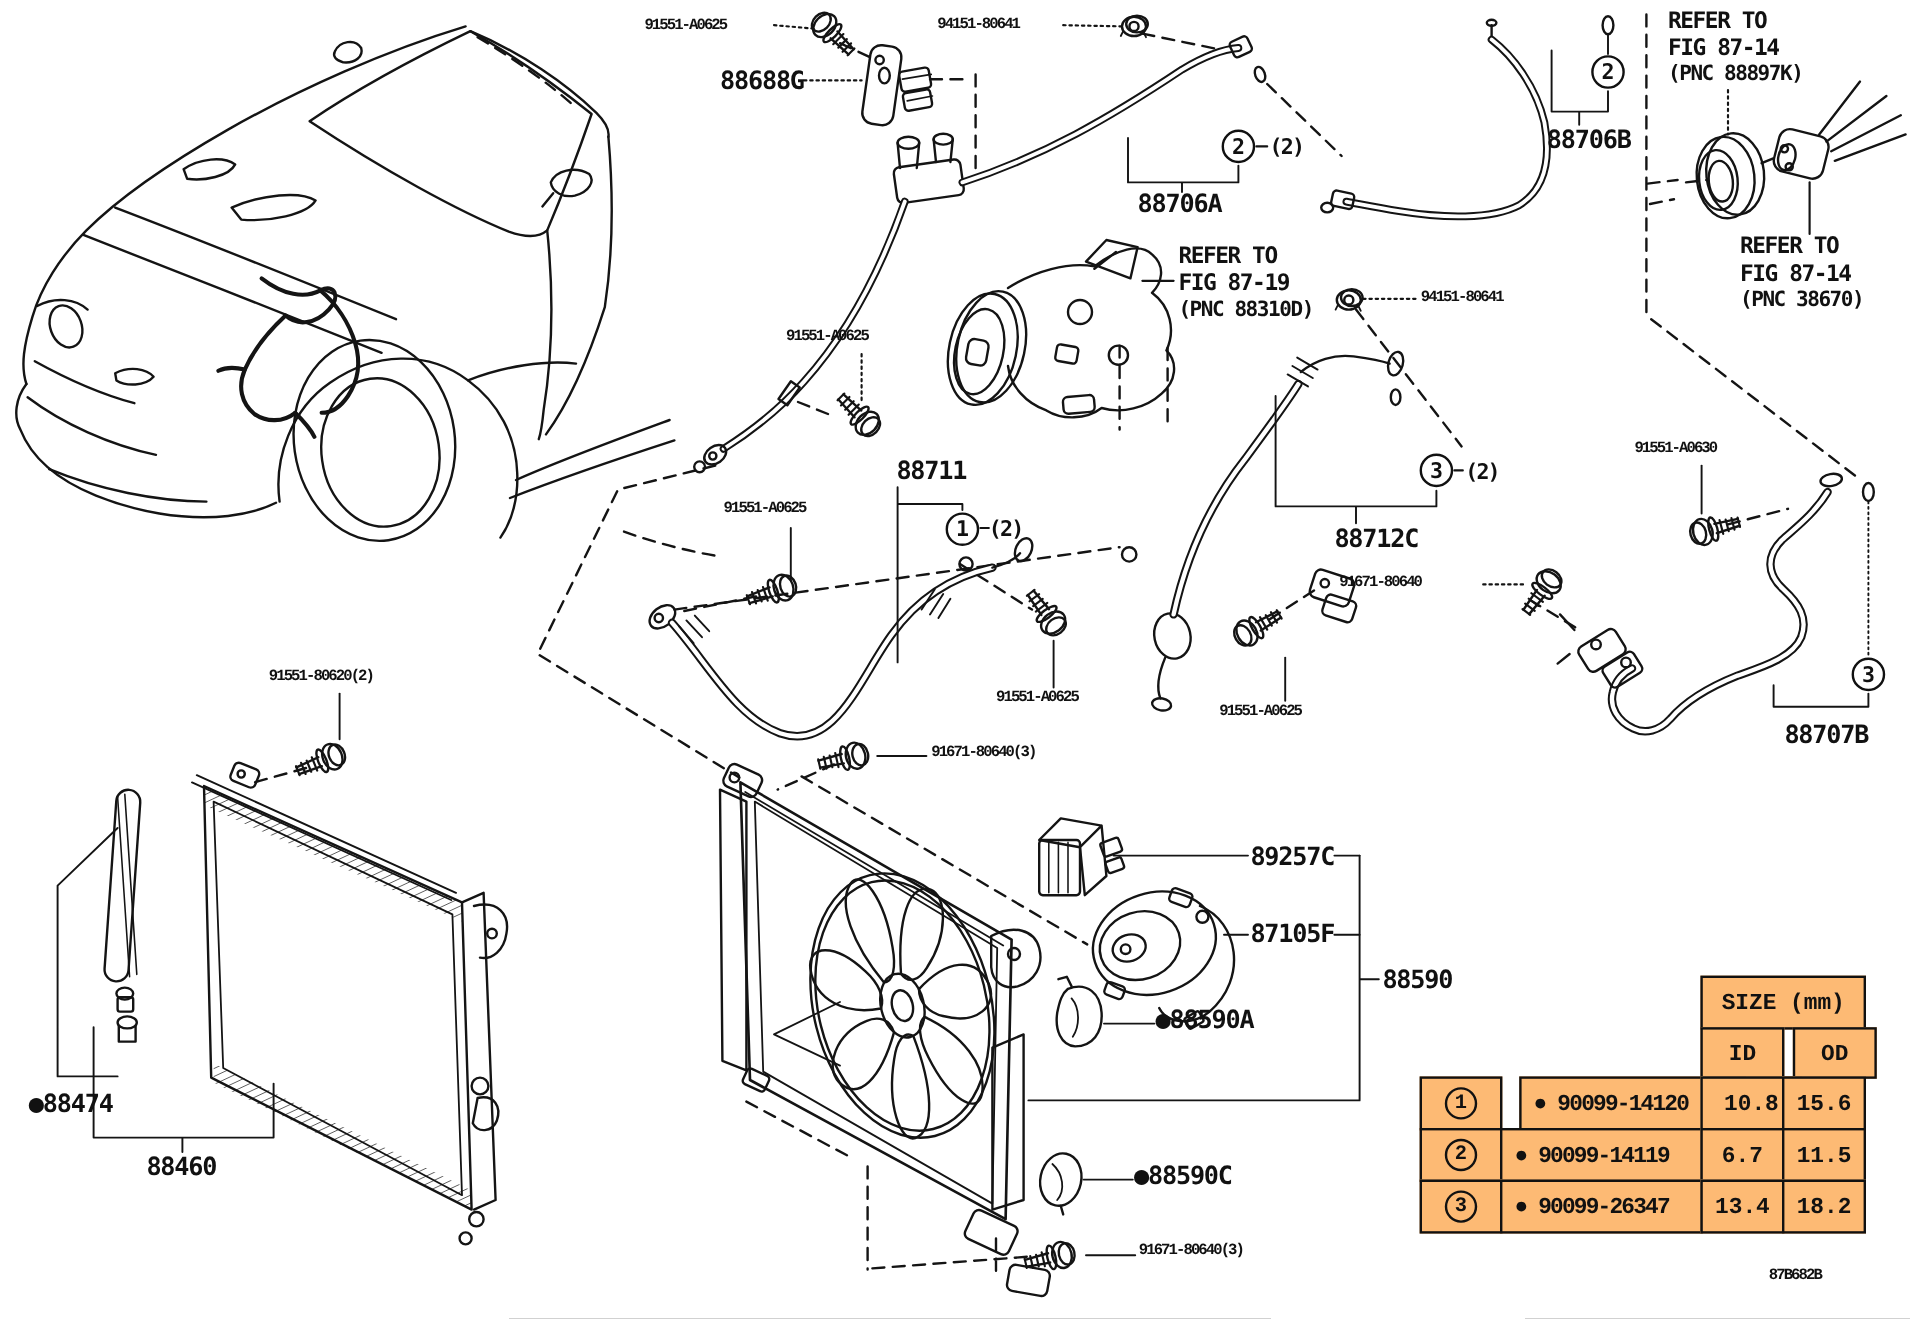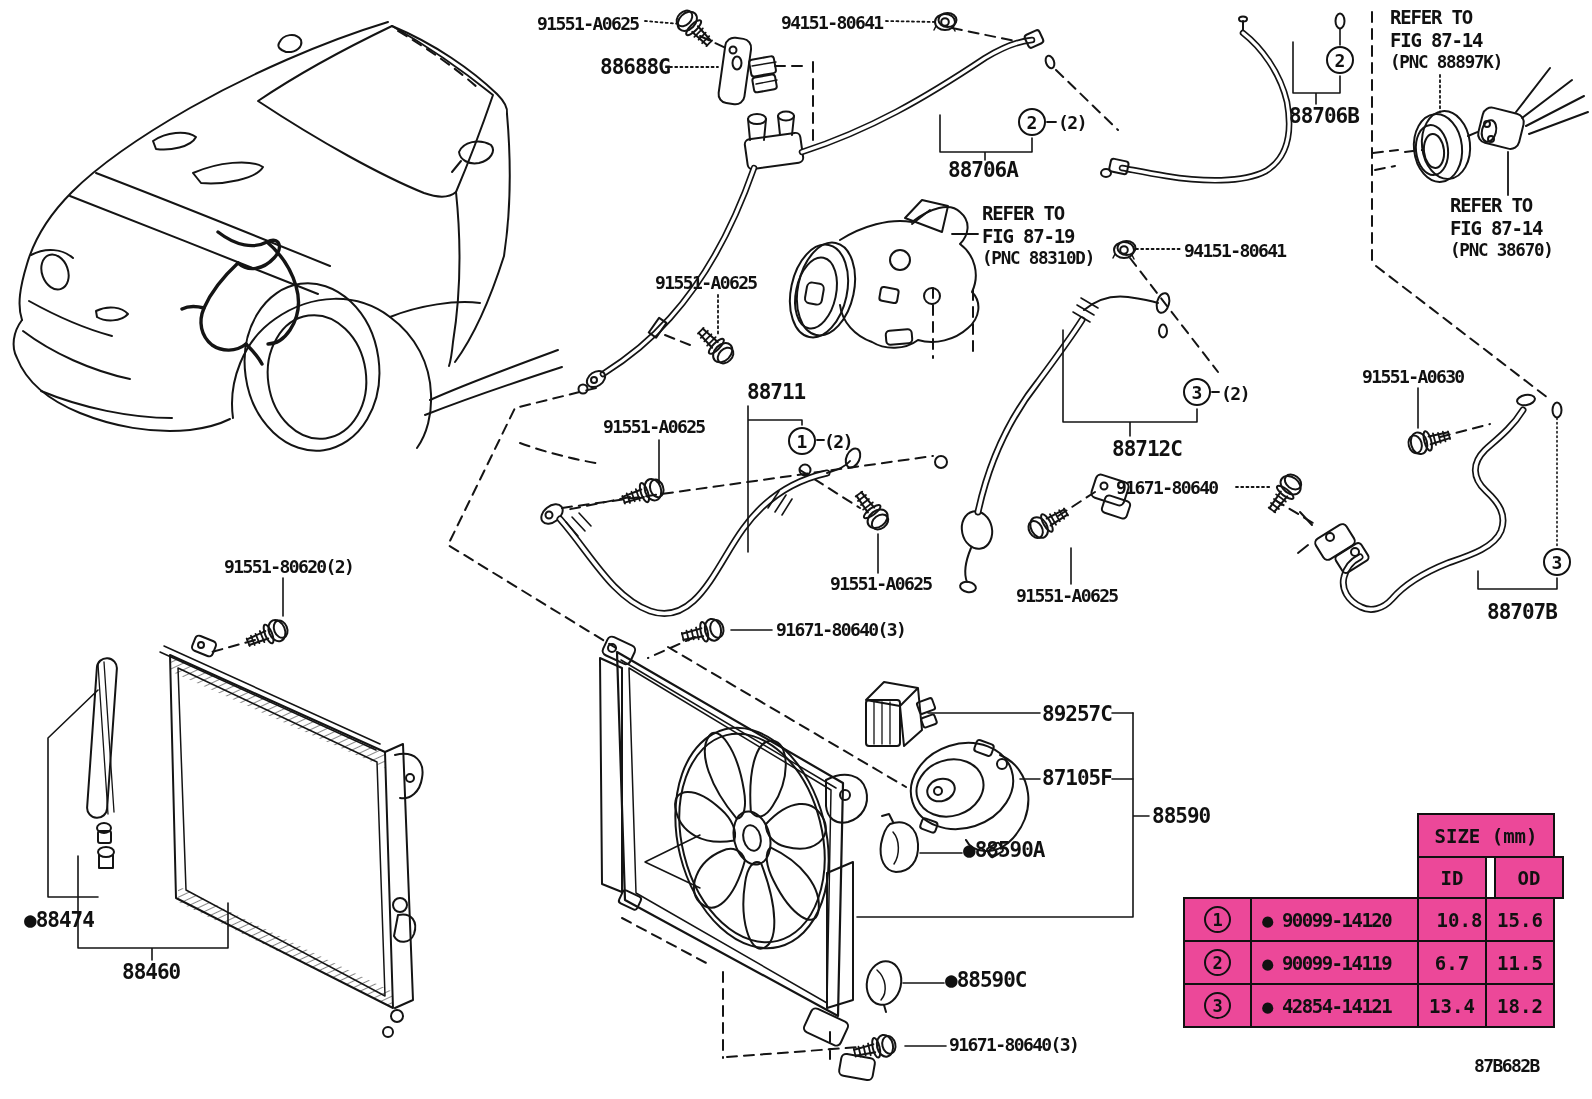--- a/index.html
+++ b/index.html
@@ -1,30 +1,30 @@
 <!DOCTYPE html>
 <html><head>
 <meta charset="utf-8">
 <style>
   html,body{margin:0;padding:0;background:#888;}
   .stage{position:relative;width:1592px;height:1099px;background:#ffffff;overflow:hidden;
          font-family:"DejaVu Sans Mono", monospace;color:#111;}
   svg.diagram{position:absolute;left:0;top:0;}
   .lbl{position:absolute;white-space:nowrap;font-weight:bold;color:#111;}
   .t-big{font-size:21px;letter-spacing:-1px;}
-  .t-sm{font-size:18px;letter-spacing:-1.6px;}
+  .t-sm{font-size:13px;letter-spacing:-1.6px;font-family:Liberation Mono, monospace;}
   .note{position:absolute;font-weight:bold;font-size:19px;letter-spacing:-1.2px;line-height:22.5px;white-space:nowrap;}
   .note .sub{font-size:17.5px;}
   .legend{position:absolute;font-family:"DejaVu Sans", sans-serif;font-weight:bold;font-size:18.5px;line-height:27px;white-space:nowrap;}
   .callout{position:absolute;width:28px;height:28px;border:2.6px solid #111;border-radius:50%;
            display:flex;align-items:center;justify-content:center;font-weight:bold;font-size:18px;background:#fff;box-sizing:border-box;}
   .callout-qty{position:absolute;font-weight:bold;font-size:18px;letter-spacing:-1.5px;}
   
   .ptable{position:absolute;left:1183px;top:813px;width:372px;height:215px;font-weight:bold;font-size:19px;}
-  .cell{position:absolute;border:2px solid #111;box-sizing:border-box;display:flex;align-items:center;background:#ec4899;}
+  .cell{position:absolute;border:2px solid #111;box-sizing:border-box;display:flex;align-items:center;background:#fdba74;font-family:Liberation Mono, monospace;}
   .c-center{justify-content:center;}
   .c-part{padding-left:10px;letter-spacing:-1.5px;}
   .mini-circle{width:27px;height:27px;border:2.4px solid #111;border-radius:50%;display:flex;align-items:center;justify-content:center;font-size:17px;box-sizing:border-box;}
 </style>
 </head>
 <body>
 
 <div class="stage">
 
 <svg class="diagram" width="1592" height="1099" viewBox="0 0 1592 1099" fill="none" stroke="#141414" stroke-width="2" stroke-linecap="round" stroke-linejoin="round">
@@ -392,32 +392,32 @@
 <div class="callout" style="left:1543px;top:548px">3</div>
 
 <div class="ptable">
   <div class="cell c-center" style="left:234px;top:0;width:138px;height:45px">SIZE (mm)</div>
   <div class="cell c-center" style="left:234px;top:43px;width:70px;height:43px">ID</div>
   <div class="cell c-center" style="left:311px;top:43px;width:70px;height:43px">OD</div>
 
   <div class="cell c-center" style="left:0;top:84px;width:69px;height:45px">
     <span class="mini-circle">1</span>
   </div>
-  <div class="cell c-part" style="left:67px;top:84px;width:189px;height:45px">● 90099-14120</div>
+  <div class="cell c-part" style="left:83px;top:84px;width:189px;height:45px">● 90099-14120</div>
   <div class="cell c-center" style="left:234px;top:84px;width:85px;height:45px">10.8</div>
   <div class="cell c-center" style="left:302px;top:84px;width:70px;height:45px">15.6</div>
 
   <div class="cell c-center" style="left:0;top:127px;width:69px;height:45px">
     <span class="mini-circle">2</span>
   </div>
   <div class="cell c-part" style="left:67px;top:127px;width:169px;height:45px">● 90099-14119</div>
   <div class="cell c-center" style="left:234px;top:127px;width:70px;height:45px">6.7</div>
   <div class="cell c-center" style="left:302px;top:127px;width:70px;height:45px">11.5</div>
 
   <div class="cell c-center" style="left:0;top:170px;width:69px;height:45px">
     <span class="mini-circle">3</span>
   </div>
-  <div class="cell c-part" style="left:67px;top:170px;width:169px;height:45px">● 42854-14121</div>
+  <div class="cell c-part" style="left:67px;top:170px;width:169px;height:45px">● 90099-26347</div>
   <div class="cell c-center" style="left:234px;top:170px;width:70px;height:45px">13.4</div>
   <div class="cell c-center" style="left:302px;top:170px;width:70px;height:45px">18.2</div>
 </div>
 
 </div>
 
 </body></html>

